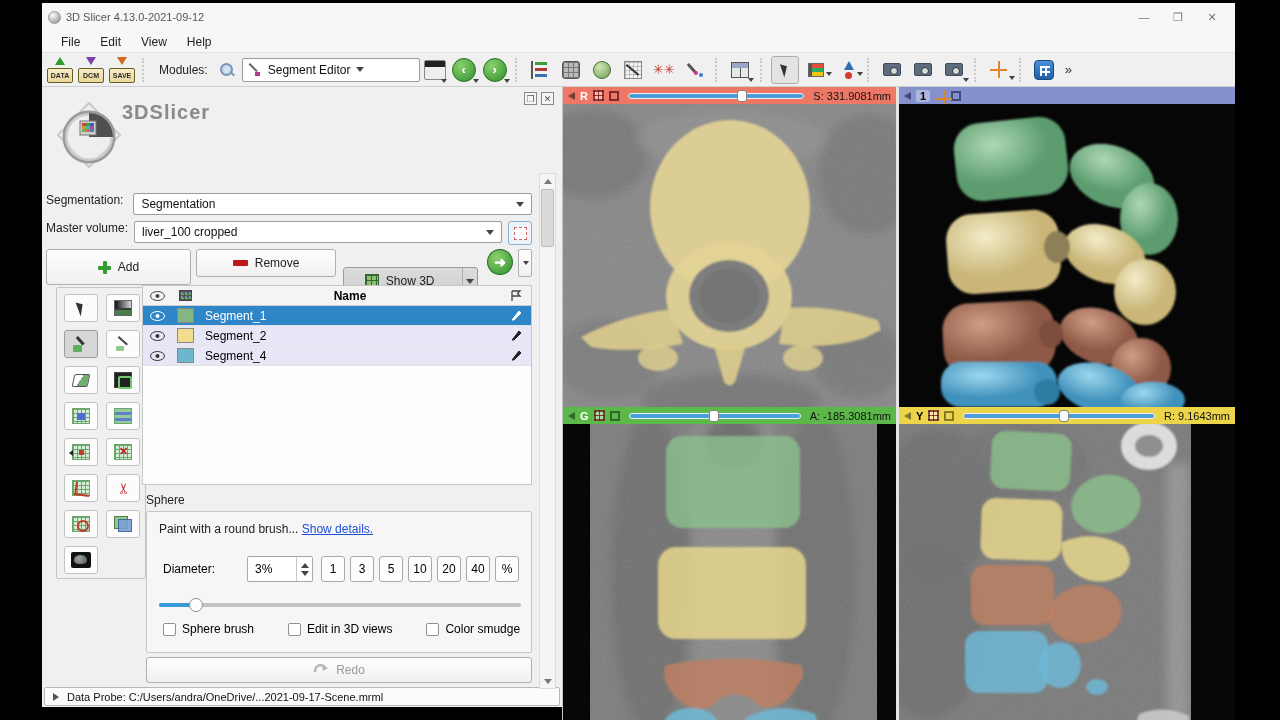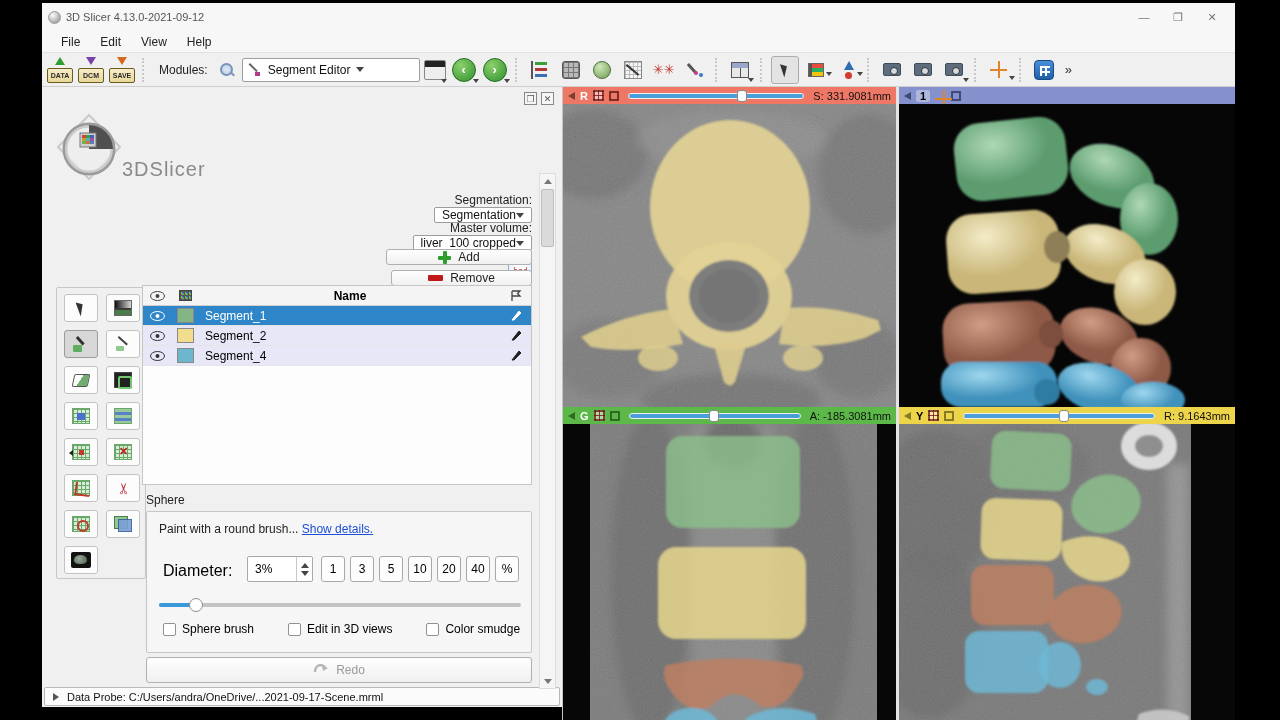--- a/index.html
+++ b/index.html
@@ -76,24 +76,24 @@
      linear-gradient(#b03a3a 0 0) 4px 7px/12px 3px no-repeat,
      linear-gradient(#3a6fb0 0 0) 4px 13px/12px 3px no-repeat,
      linear-gradient(90deg,#555 2px,transparent 2px) 0 0/18px 18px;}
   
   .content{flex:1;display:flex;min-height:0;}
   .leftcol{width:521px;flex:0 0 auto;display:flex;flex-direction:column;border-right:1px solid #c4c4c4;background:#f0f0f0;}
   .panel{flex:1;position:relative;min-height:0;}
   .panel-winbtns{position:absolute;top:5px;right:8px;display:flex;gap:4px;}
   .pwb{width:13px;height:13px;border:1px solid #888;background:#f5f5f5;font-size:9px;color:#555;display:flex;align-items:center;justify-content:center;}
   
-  .logo{position:absolute;left:8px;top:26px;display:flex;align-items:flex-end;}
+  .logo{position:absolute;left:8px;top:14px;display:flex;align-items:flex-start;font-weight:bold;}
   .logo-text{font-size:20px;color:#8a8a8a;letter-spacing:1px;margin-left:-6px;}
   
-  .frow{position:absolute;display:flex;align-items:flex-end;font-size:12px;color:#222;flex-direction:column;}
+  .frow{position:absolute;display:flex;align-items:flex-start;font-size:12px;color:#222;}
   .flabel{white-space:nowrap;}
   .combo{height:22px;border:1px solid #9d9d9d;border-radius:2px;background:#fff;display:flex;align-items:center;
     padding:0 7px;font-size:12px;color:#111;}
   .combo .val{flex:1;}
   .geom-btn{width:24px;height:24px;border:1px solid #8ab0d0;border-radius:3px;background:#eef4fa;display:flex;align-items:center;justify-content:center;}
   .geom-ic{width:13px;height:13px;border:1px dashed #c86a6a;background:#fdfdfd;}
   .btn{border:1px solid #b0b0b0;border-radius:3px;background:linear-gradient(#fefefe,#f0f0f0);
     font-size:12px;color:#222;display:flex;align-items:center;justify-content:center;gap:7px;}
   .btn.pressed{background:linear-gradient(#dcdcdc,#cecece);border-color:#999;margin-top:18px;}
   .plus-ic{width:13px;height:13px;position:relative;}
@@ -156,21 +156,21 @@
   .eye{width:15px;height:10px;}
   .pencil{width:13px;height:13px;}
   .colgrid-ic{width:13px;height:11px;background:
      linear-gradient(#555 1px,transparent 1px),linear-gradient(90deg,#555 1px,transparent 1px),
      linear-gradient(45deg,#c55 25%,#5c5 25% 50%,#55c 50% 75%,#cc5 75%);background-size:4px 4px;border:1px solid #444;}
   
   .paint-title{position:absolute;left:104px;top:406px;font-size:12px;color:#222;}
   .paintbox{position:absolute;left:104px;top:424px;width:386px;height:142px;border:1px solid #c6c6c6;border-radius:2px;background:#f6f6f6;}
   .pdesc{position:absolute;left:12px;top:10px;font-size:12px;color:#222;white-space:nowrap;}
   .pdesc a{color:#1d4fd7;text-decoration:underline;margin-top:20px;}
-  .dia-label{position:absolute;left:16px;top:50px;font-size:16px;}
+  .dia-label{position:absolute;left:16px;top:50px;font-size:12px;}
   .spin{position:absolute;left:100px;top:44px;width:66px;height:26px;border:1px solid #a8a8a8;border-radius:2px;background:#fff;display:flex;}
   .spin .v{flex:1;font-size:12px;display:flex;align-items:center;padding-left:7px;}
   .spin .ud{width:16px;border-left:1px solid #c8c8c8;display:flex;flex-direction:column;align-items:center;justify-content:center;gap:3px;}
   .uarr{width:0;height:0;border-left:4px solid transparent;border-right:4px solid transparent;border-bottom:5px solid #444;}
   .darr{width:0;height:0;border-left:4px solid transparent;border-right:4px solid transparent;border-top:5px solid #444;}
   .presets{position:absolute;left:174px;top:44px;display:flex;gap:5px;}
   .pbtn{min-width:24px;height:26px;padding:0 4px;border:1px solid #a8a8a8;border-radius:3px;background:#fdfdfd;
     font-size:12px;display:flex;align-items:center;justify-content:center;}
   .slider{position:absolute;left:12px;top:86px;width:362px;height:14px;}
   .slider .track{position:absolute;left:0;right:0;top:5px;height:4px;background:#c3c3c3;border-radius:2px;}

